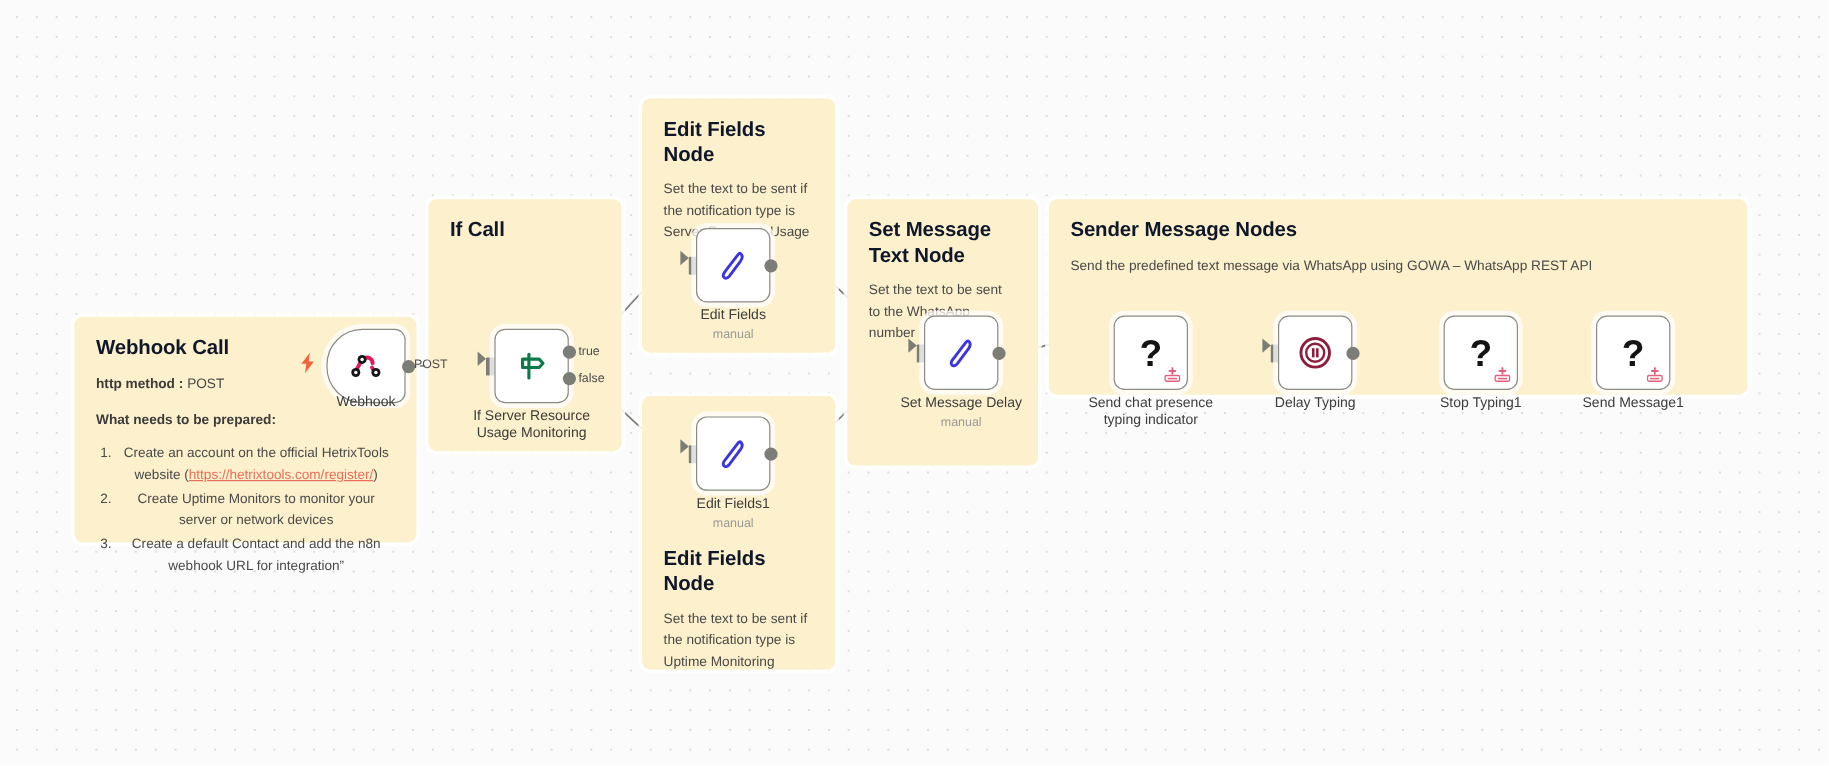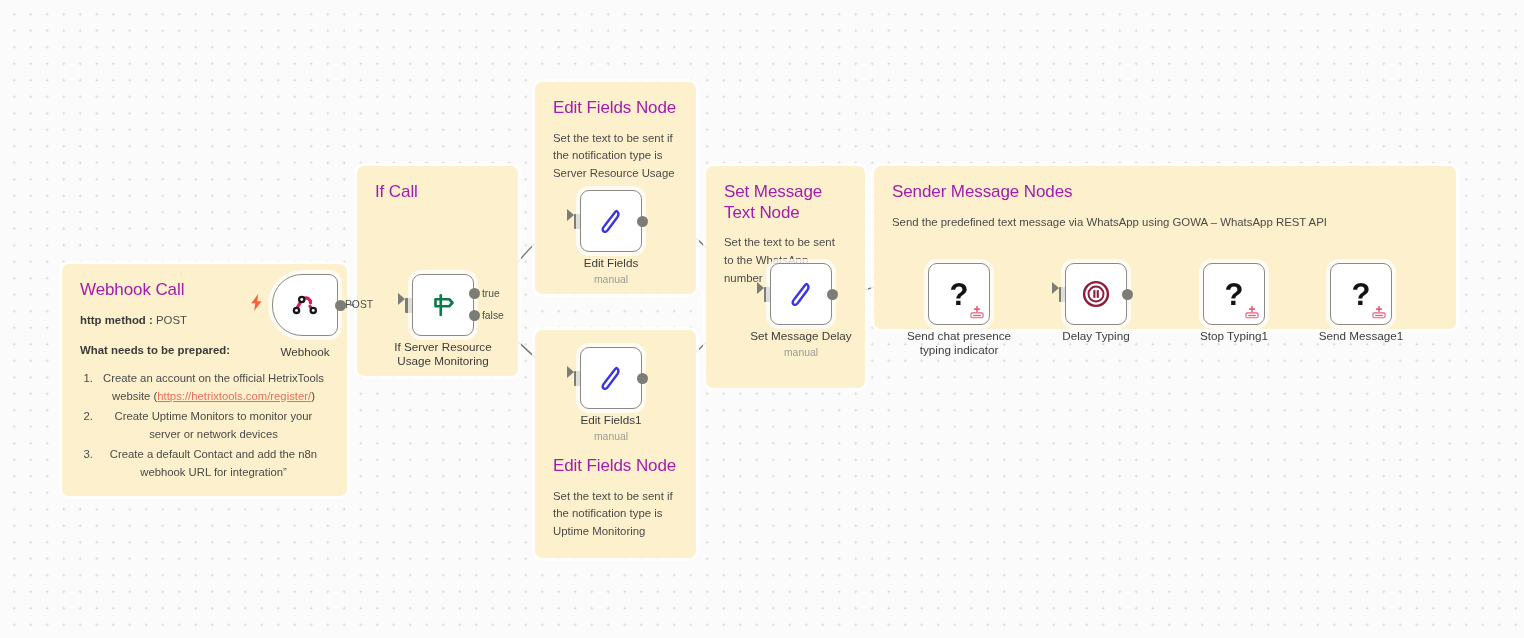--- a/index.html
+++ b/index.html
@@ -21,22 +21,22 @@
   
   .sticky {
     position: absolute;
     background: #fdf0cd;
     border-radius: 7px;
     box-shadow: 0 0 0 3px rgba(255,255,255,0.85);
     padding: 16px 18px 14px 18px;
   }
   .sticky-title {
     font-size: 17px;
-    font-weight: 400;
-    color: #a21caf;
+    font-weight: 700;
+    color: #0f172a;
     letter-spacing: -0.1px;
     line-height: 1.22;
     margin-bottom: 11px;
   }
   .sticky-body {
     font-size: 11.4px;
     color: #4a4a49;
     line-height: 1.55;
   }
   .sticky-body.wide { white-space: nowrap; }
@@ -158,21 +158,21 @@
       <path d="M1233 325 C 1248 338, 1280 320, 1360 260"></path>
     </g>
 
     <g fill="#6f6f6a">
       <polygon points="952,255 966,255 959,266"></polygon>
       <polygon points="1227,255 1241,255 1234,266"></polygon>
       <polygon points="1354,255 1368,255 1361,266"></polygon>
     </g>
   </svg>
 
-  <div class="sticky" style="left:62px; top:264px; width:285px; height:232px;">
+  <div class="sticky" style="left:62px; top:264px; width:285px; height:188px;">
     <div class="sticky-title">Webhook Call</div>
     <div class="sticky-sub">
       <span>http method :</span>
       <span class="light">POST</span>
     </div>
     <div class="sticky-sub" style="margin-top:13px;">What needs to be prepared:</div>
     <ol class="sticky-ol">
       <li>
         <span>Create an account on the official HetrixTools website (</span><a class="lnk" href="#">https://hetrixtools.com/register/</a><span>)</span>
       </li>
@@ -219,21 +219,21 @@
           <circle cx="18.6" cy="16.3" r="3.0"></circle>
         </g>
         <g fill="#fff">
           <circle cx="9.4" cy="7.6" r="1.15"></circle>
           <circle cx="5.2" cy="16.3" r="1.15"></circle>
           <circle cx="18.6" cy="16.3" r="1.15"></circle>
         </g>
       </svg>
     </div>
     <div class="dot-out" style="left:63px; top:26px;"></div>
-    <div class="node-label" style="top:71px; left:33px;">Webhook</div>
+    <div class="node-label" style="top:54px; left:33px;">Webhook</div>
   </div>
   <svg class="bolt" style="left:250px; top:294px;" viewBox="0 0 10 14">
     <polygon points="6.4,0 0.6,7.6 4.0,7.6 3.0,14 9.2,6.0 5.6,6.0" fill="#f4643c"></polygon>
   </svg>
   <div class="edge-label" style="left:345px; top:299px;">POST</div>
 
   <div class="nwrap" style="left:412px; top:274px;">
     <div class="plug-in" style="left:-7px; top:24px;"></div>
     <div class="plug-tri" style="left:-14px; top:19px;"></div>
     <div class="node">

